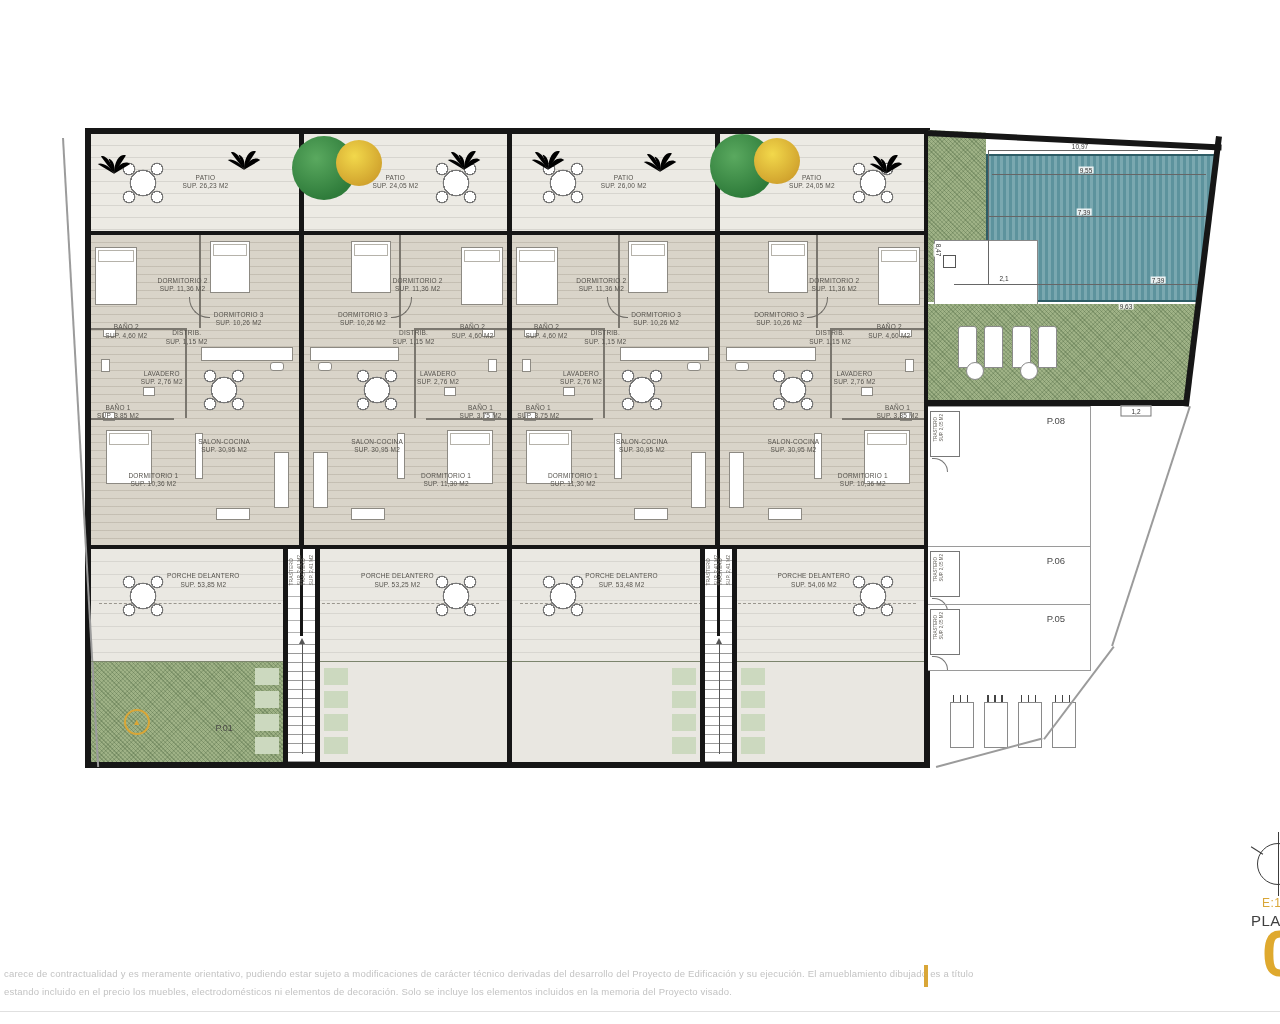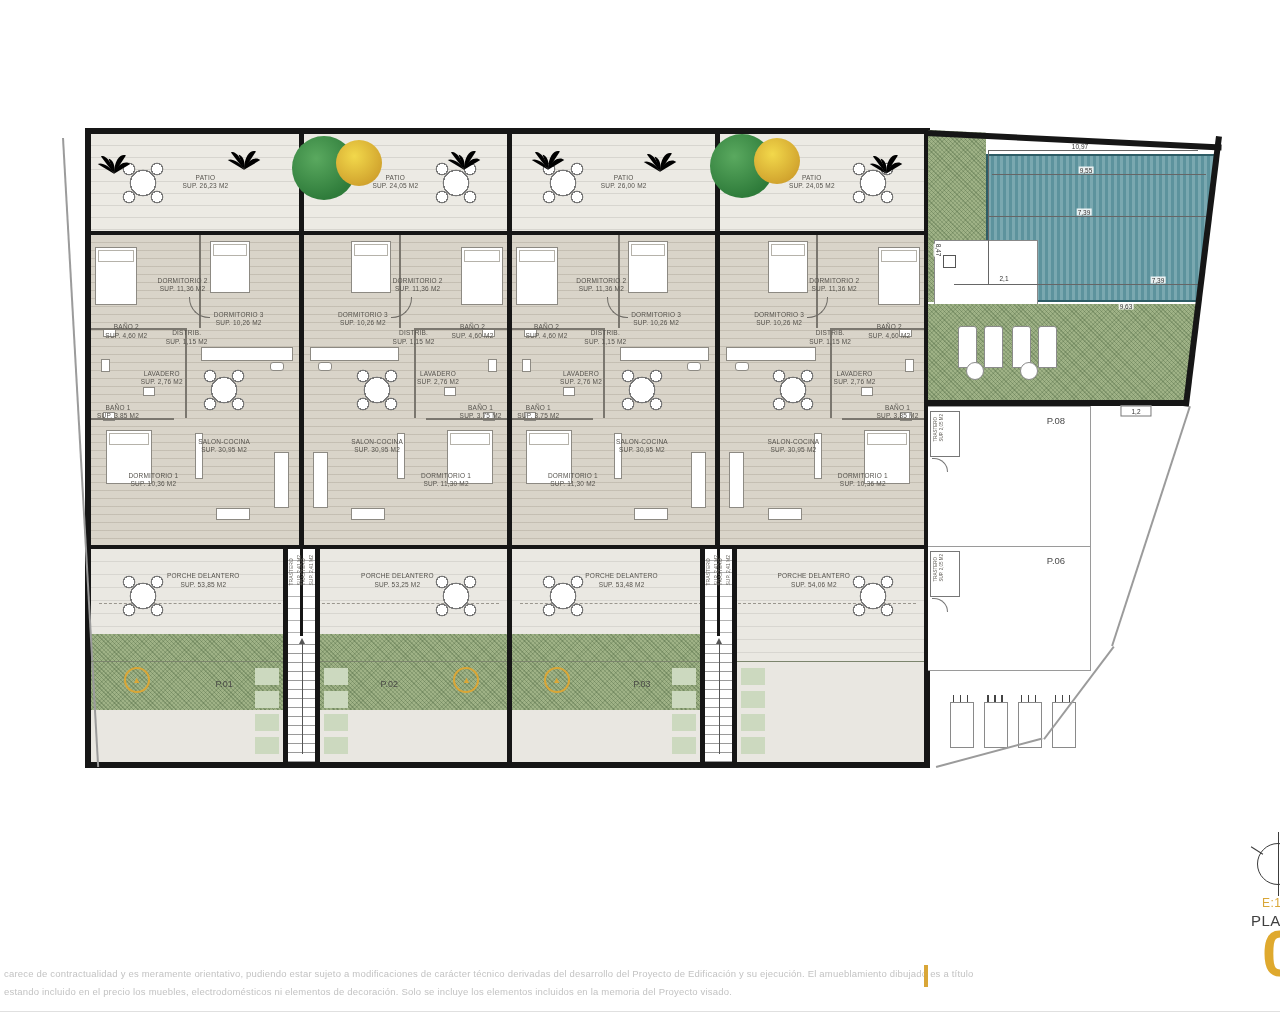--- a/index.html
+++ b/index.html
@@ -14,21 +14,21 @@
   .gline{position:absolute;left:0;right:0;top:527px;height:1px;background:#7c856d;z-index:2}
   
   .unit{position:absolute;top:0;height:100%}
   .zone{position:absolute;left:0;right:0}
   .patio{top:0;height:97px;background:#eceae4;
     background-image:repeating-linear-gradient(180deg,transparent 0 11px,rgba(0,0,0,.09) 11px 12px)}
   .interior{top:101px;height:310px;background:#d9d4c9;
     background-image:repeating-linear-gradient(180deg,transparent 0 7px,rgba(90,80,60,.16) 7px 8px)}
   .porche{top:415px;height:112px;background:#eae8e2;
     background-image:repeating-linear-gradient(180deg,transparent 0 12px,rgba(0,0,0,.08) 12px 13px)}
-  .garden{top:500px;height:76px;background:#9fb286;
+  .garden{top:528px;height:100px;background:#9fb286;
     background-image:repeating-linear-gradient(45deg,rgba(30,60,25,.22) 0 1px,transparent 1px 3px),
       repeating-linear-gradient(-45deg,rgba(30,60,25,.14) 0 1px,transparent 1px 3px)}
   
   .rlabel{position:absolute;transform:translate(-50%,-50%);text-align:center;font-size:6.5px;
     line-height:1.3;color:#55524c;white-space:nowrap;z-index:4;letter-spacing:.2px}
   .rlabel span{display:block}
   .lp{left:55%;top:49%}  .lpor{left:54%;top:28%}
   .l-d2{left:44%;top:16%}.l-d3{left:71%;top:27%}.l-b2{left:17%;top:31%}.l-di{left:46%;top:33%}
   .l-lv{left:34%;top:46%}.l-b1{left:13%;top:57%}.l-d1{left:30%;top:79%}.l-sc{left:64%;top:68%}
   .pid{position:absolute;left:64%;top:66%;transform:translate(-50%,-50%);font-size:9px;color:#4b4b47;z-index:4}
@@ -300,24 +300,20 @@
         </div>
     </div>
     <div class="zone porche">
       <div class="rlabel lpor">
           <span>PORCHE DELANTERO</span>
           <span>SUP. 53,25 M2</span>
         </div>
       <div class="tbl4 prt"></div>
       <div class="dash"></div>
     </div>
-    <div class="zone garden">
-      <div class="gld"></div>
-      <div class="pid">P.02</div>
-    </div>
   </div>
 
   <div class="unit" style="left:421px;width:203px">
     <div class="zone patio">
       <div class="rlabel lp">
           <span>PATIO</span>
           <span>SUP. 26,00 M2</span>
         </div>
       <div class="tbl4 pt"></div>
     </div>
@@ -376,24 +372,20 @@
         </div>
     </div>
     <div class="zone porche">
       <div class="rlabel lpor">
           <span>PORCHE DELANTERO</span>
           <span>SUP. 53,48 M2</span>
         </div>
       <div class="tbl4 prt"></div>
       <div class="dash"></div>
     </div>
-    <div class="zone garden">
-      <div class="gld"></div>
-      <div class="pid">P.03</div>
-    </div>
   </div>
 
   <div class="unit mirror" style="left:629px;width:204px">
     <div class="zone patio">
       <div class="rlabel lp">
           <span>PATIO</span>
           <span>SUP. 24,05 M2</span>
         </div>
       <div class="tbl4 pt"></div>
     </div>
@@ -548,20 +540,30 @@
   <div class="stall" style="top:140px">
     <span class="sid">P.06</span>
     <div class="tro">
         <div class="vlab2">
           <span>TRASTERO</span>
           <span>SUP. 2,05 M2</span>
         </div>
       </div>
     <div class="arc2"></div>
   </div>
+  <div class="stall" style="top:198px">
+    <span class="sid">P.05</span>
+    <div class="tro">
+        <div class="vlab2">
+          <span>TRASTERO</span>
+          <span>SUP. 2,05 M2</span>
+        </div>
+      </div>
+    <div class="arc2"></div>
+  </div>
 </div>
 <div class="dim" style="left:1136px;top:411px;border:1px solid #777;background:#fff;padding:1px 10px">1,2</div>
 <div class="abs" style="left:950px;top:702px;width:140px;height:52px">
   <div class="ms" style="left:0"></div>
   <div class="ms" style="left:34px"></div>
   <div class="ms" style="left:68px"></div>
   <div class="ms" style="left:102px"></div>
 </div>
 
 

